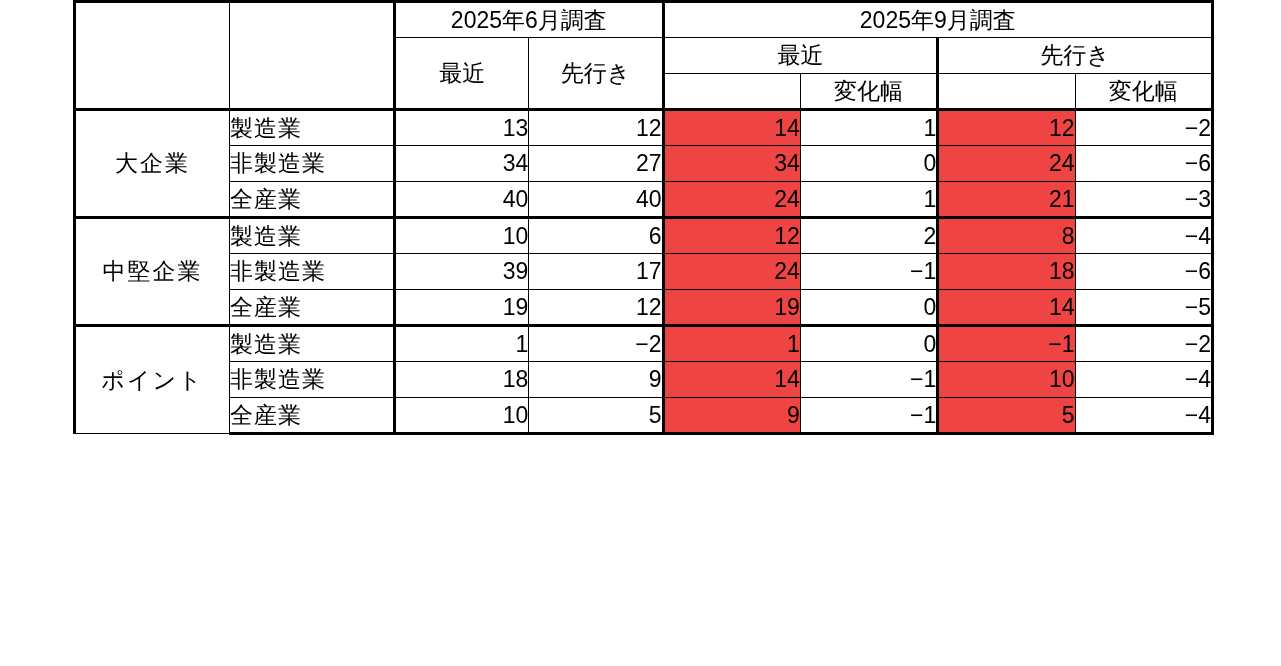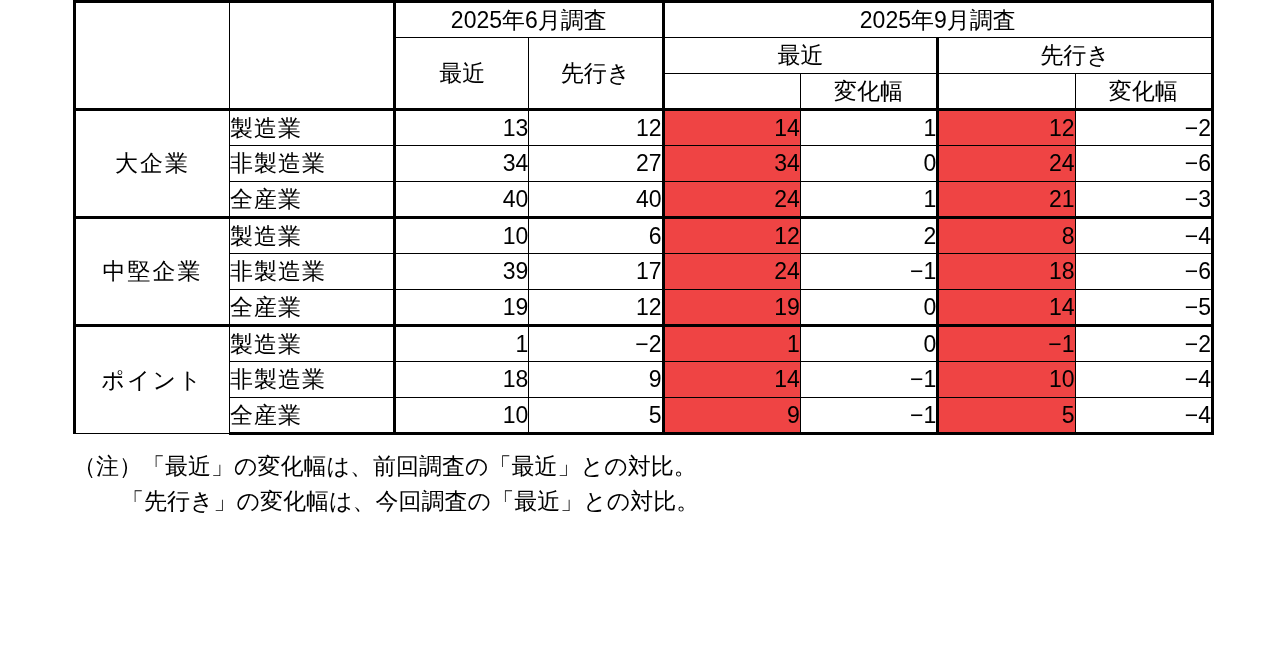--- a/index.html
+++ b/index.html
@@ -205,18 +205,14 @@
         <td class="num outer-b colgrp-sep">10</td>
         <td class="num outer-b">5</td>
         <td class="num outer-b yellow colgrp-sep">9</td>
         <td class="num outer-b">−1</td>
         <td class="num outer-b yellow colgrp-sep">5</td>
         <td class="num outer-b outer-r">−4</td>
       </tr>
     </tbody>
   </table>
 
-  <div class="notes">
-    <div>（注）「最近」の変化幅は、前回調査の「最近」との対比。</div>
-    <div class="l2">「先行き」の変化幅は、今回調査の「最近」との対比。</div>
-  </div>
 
 </div>
 
 </body></html>

